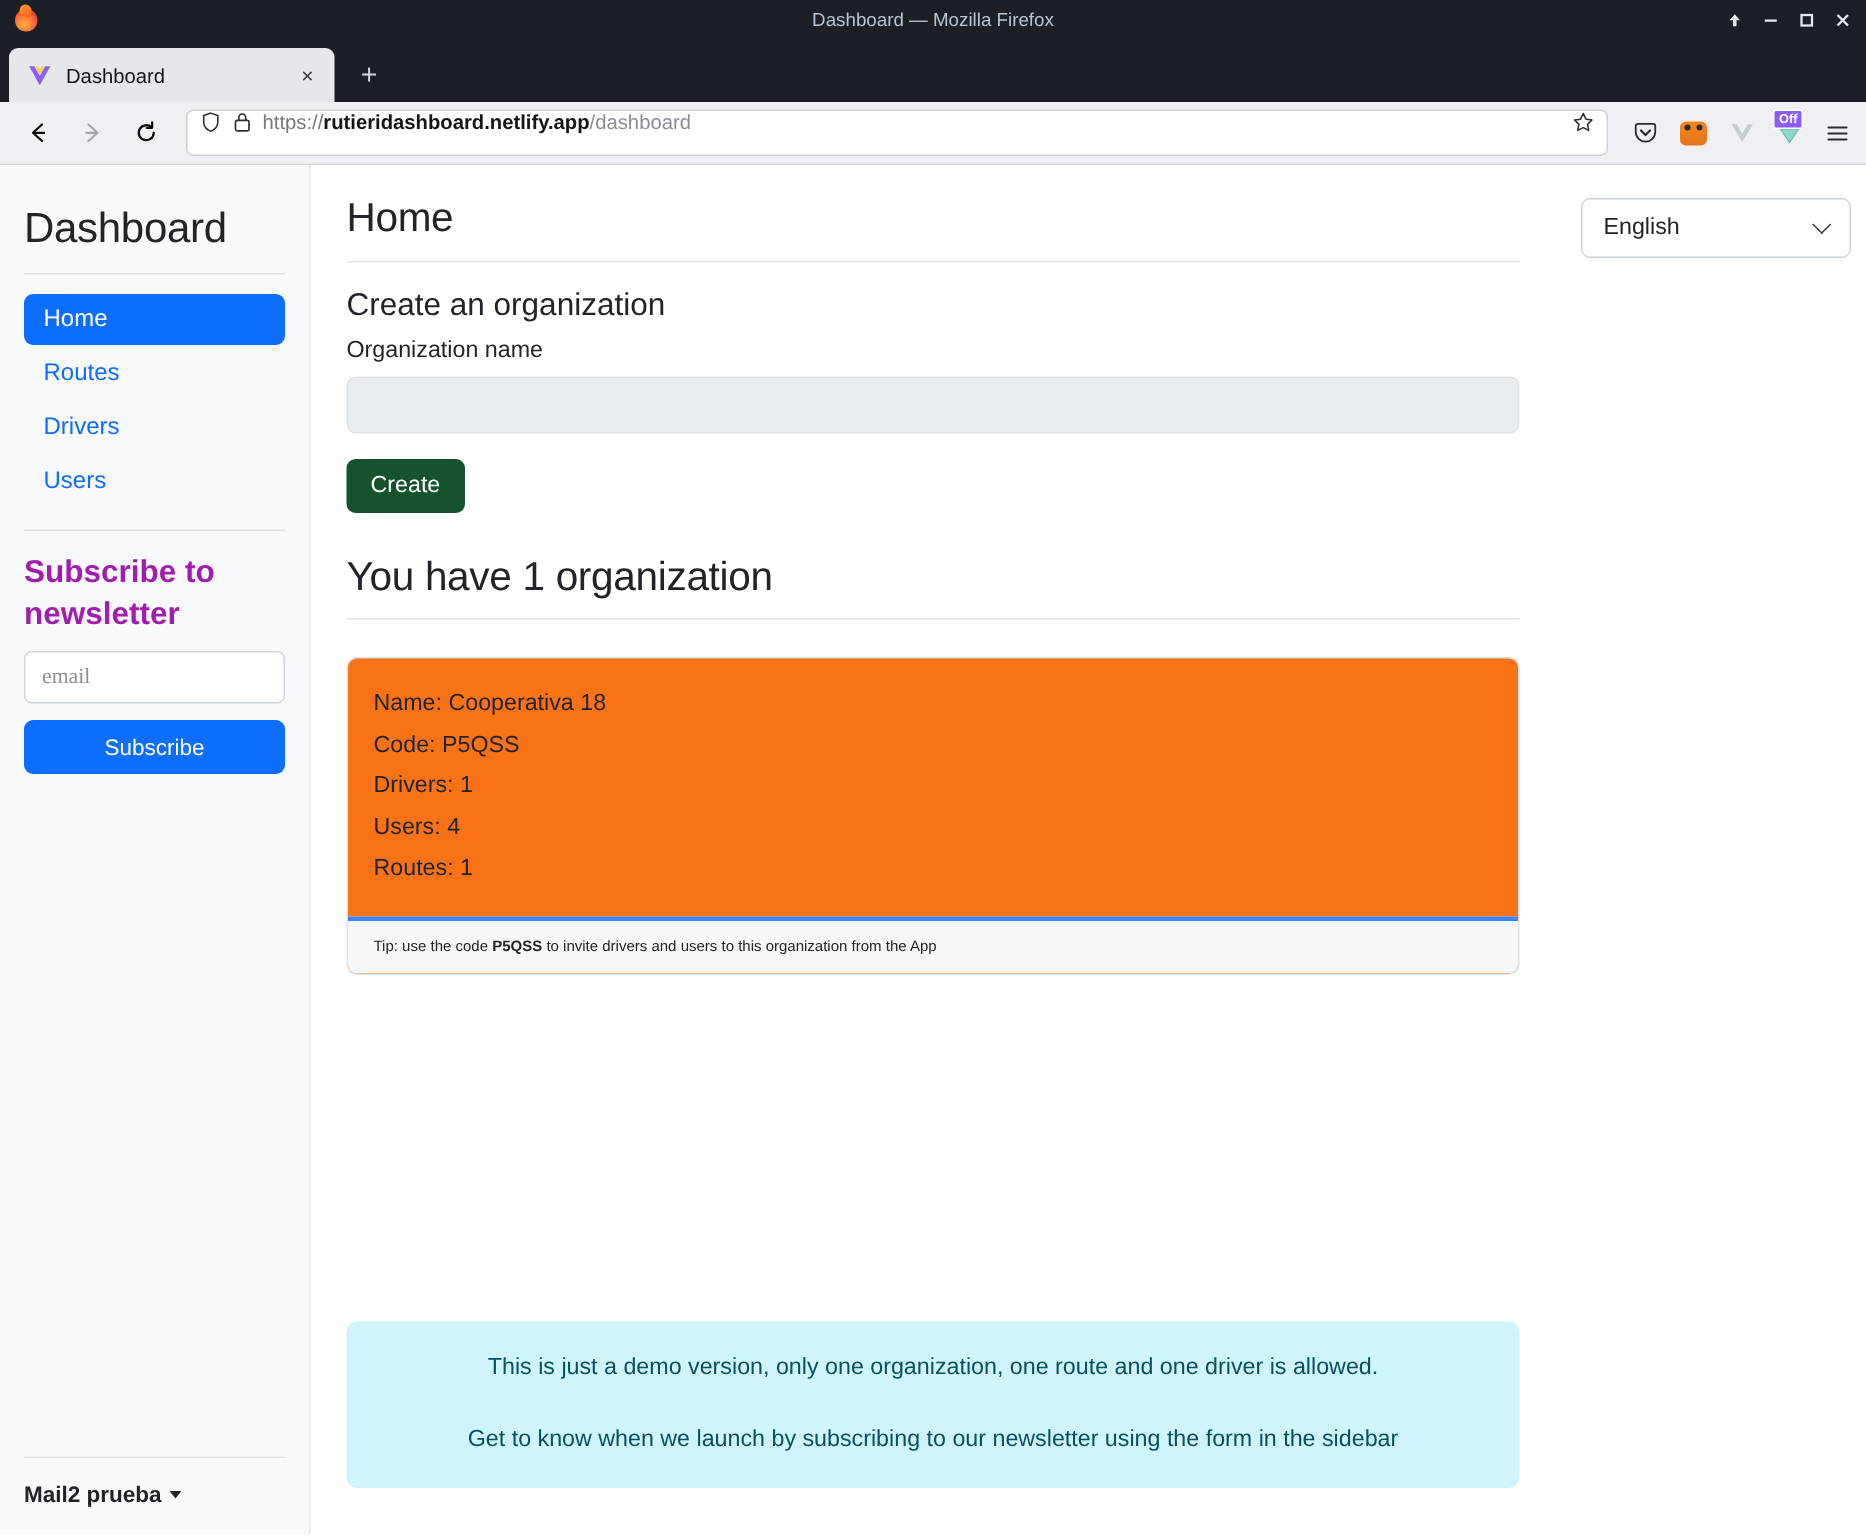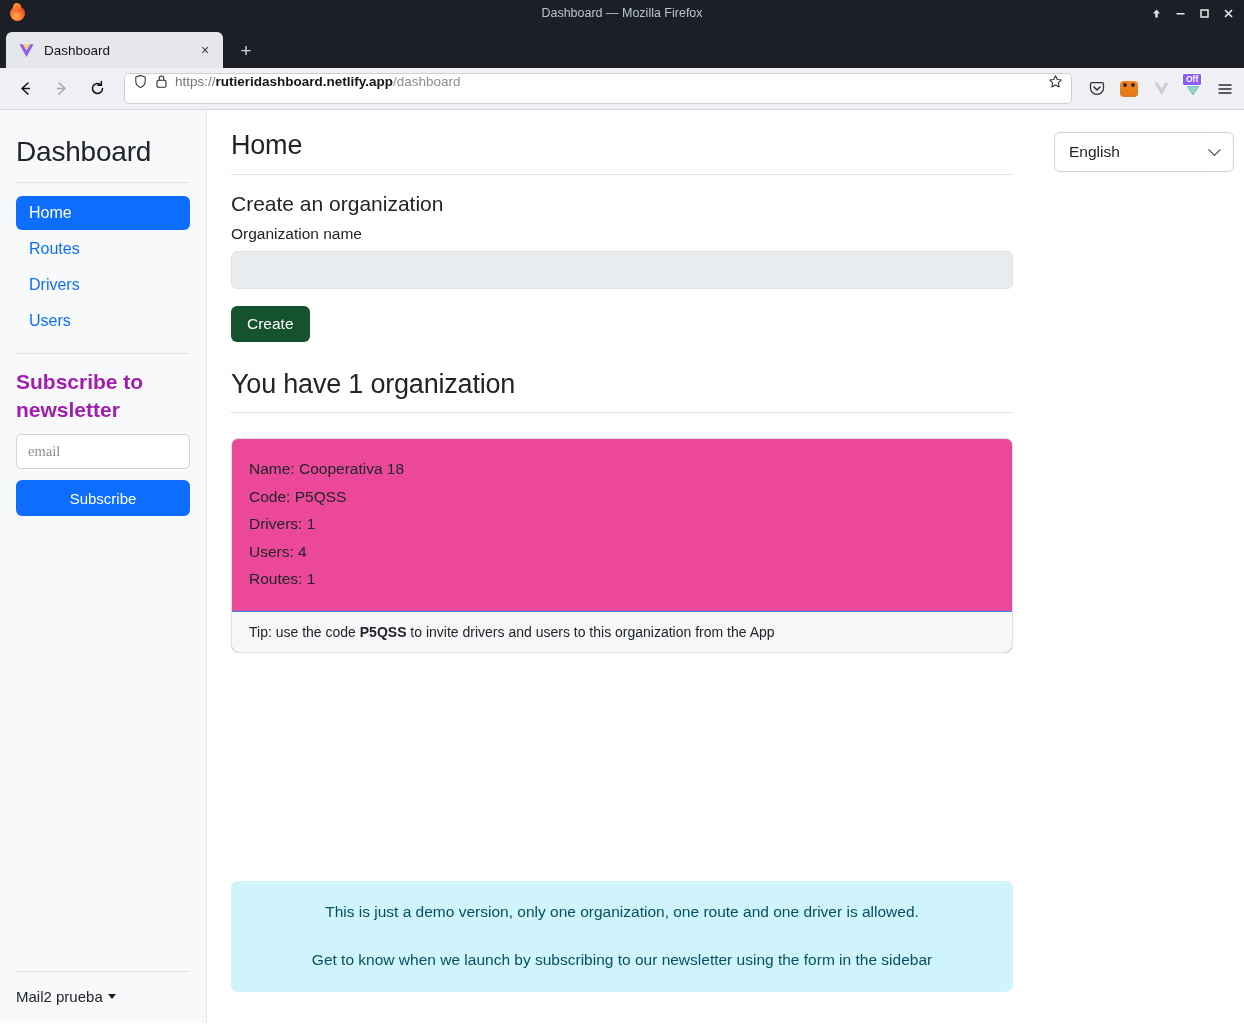--- a/index.html
+++ b/index.html
@@ -168,21 +168,21 @@
   .subscribe-btn {
     width: 100%; height: 36px; margin-top: 11px;
     background: #0d6efd; color: #fff;
     border: none; border-radius: 6px;
     font-size: 15px; font-family: inherit;
   }
   .sb-spacer { flex: 1 1 auto; }
   .sb-foot-hr { height: 1px; background: #dee2e6; margin-bottom: 0; }
   .user-row {
     padding: 16px 0 18px 0; font-size: 15px;
-    font-weight: normal; color: #212529;
+    font-weight: bold; color: #212529;
     display: flex; align-items: center; gap: 5px;
   }
   .caret {
     width: 0; height: 0; display: inline-block;
     border-left: 4.5px solid transparent;
     border-right: 4.5px solid transparent;
     border-top: 5px solid #212529;
   }
 
   
@@ -227,29 +227,29 @@
     font-family: inherit;
   }
   .orgs-title {
     font-size: 27px; color: #212529; font-weight: 400;
     margin-top: 27px; padding-bottom: 12px;
     border-bottom: 1px solid #dee2e6; letter-spacing: -0.2px;
   }
   .card {
     margin-top: 25px;
     border: 1px solid #dee2e6; border-radius: 7px;
-    background: #ec4899; overflow: hidden;
+    background: #f97316; overflow: hidden;
   }
   .card-body { padding: 16px 17px 18px 17px; }
   .card-line { font-size: 15.5px; color: #212529; line-height: 1.78; }
   .card-foot {
-    border-top: 1px solid #3b82f6;
+    border-top: 3px solid #3b82f6;
     background: #f6f7f8;
     padding: 12px 17px;
-    font-size: 14px; color: #212529;
+    font-size: 10px; color: #212529;
   }
   .card-foot b { font-weight: bold; }
   .alert {
     position: absolute; left: 24px; top: 771px;
     width: 782px;
     background: #cff4fc; color: #055160;
     border-radius: 7px;
     padding: 19px 16px 20px 16px;
     text-align: center;
   }

